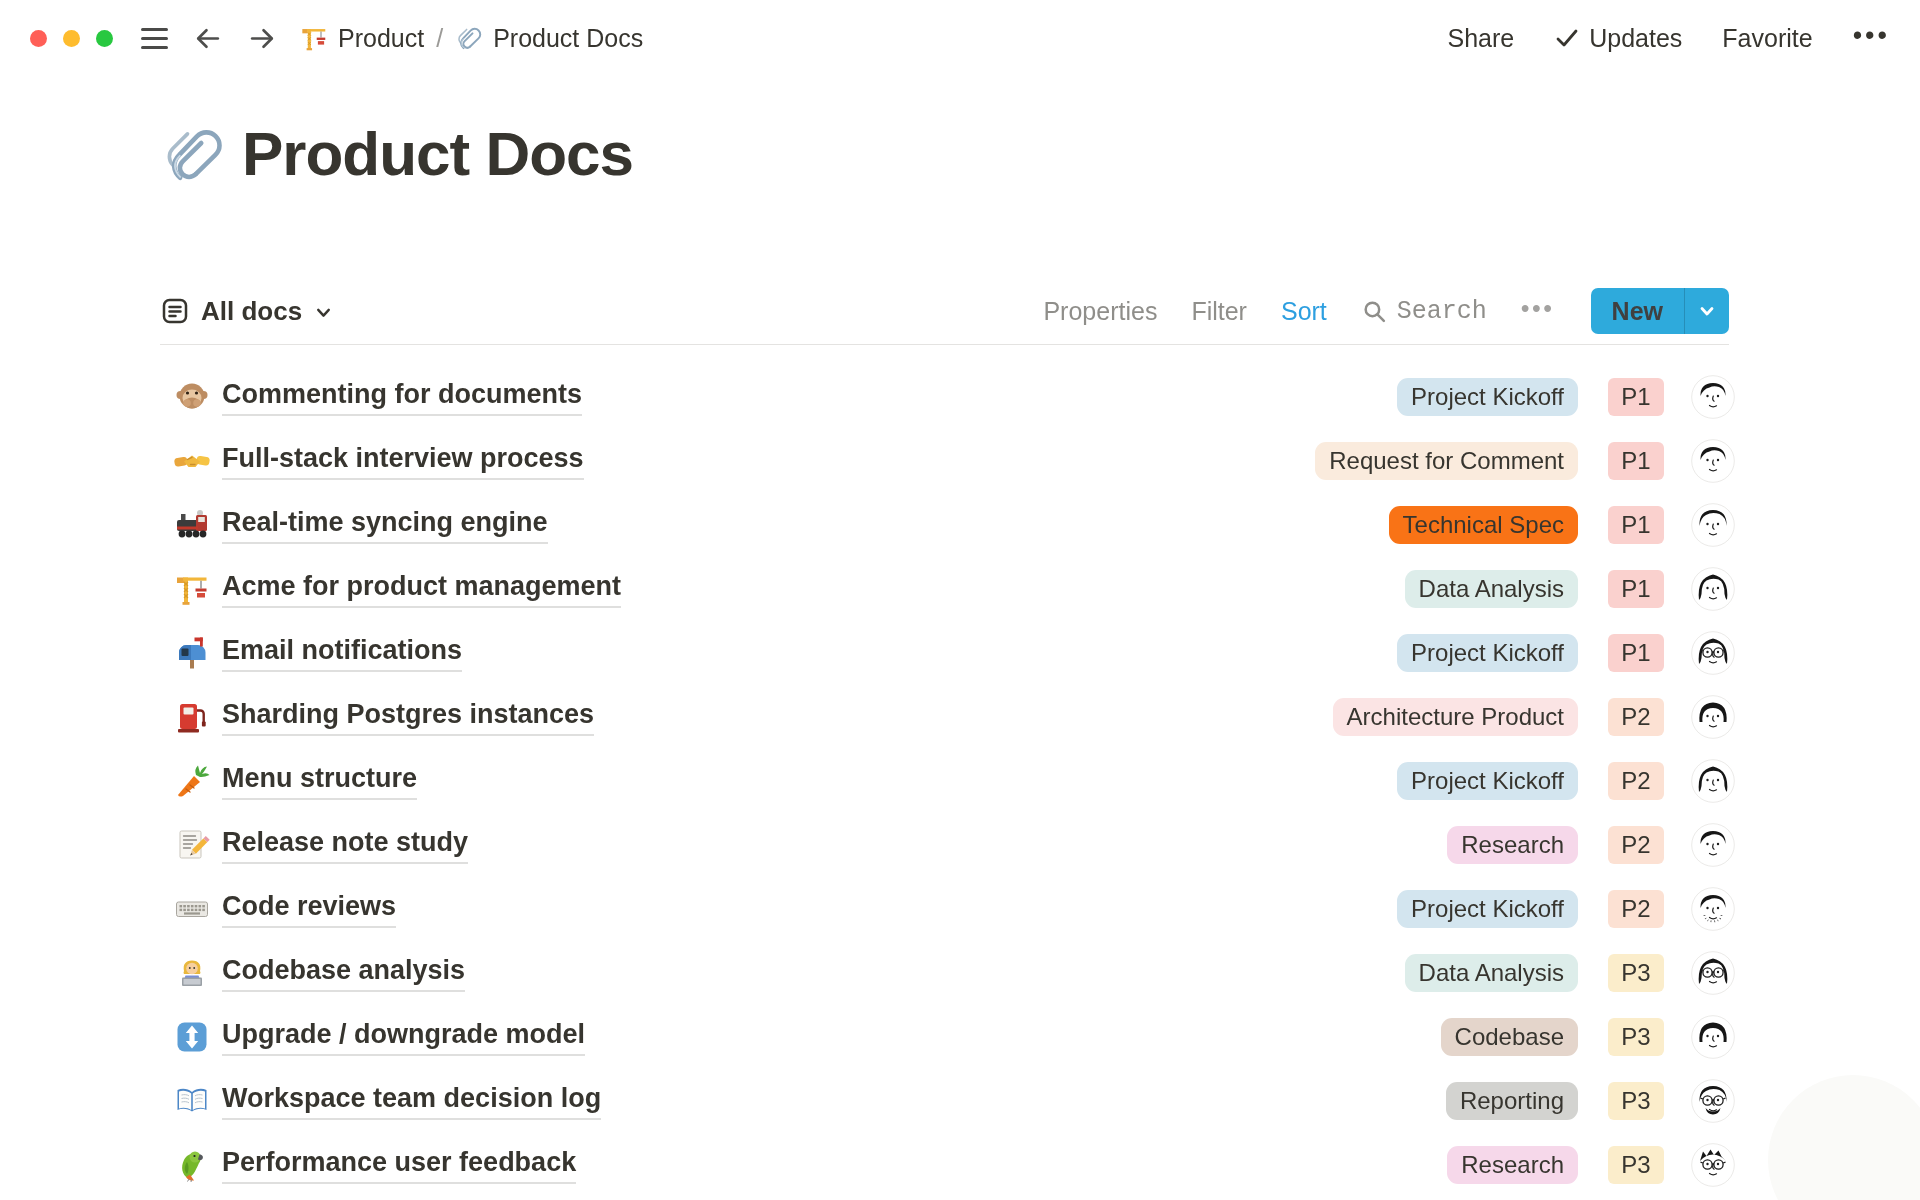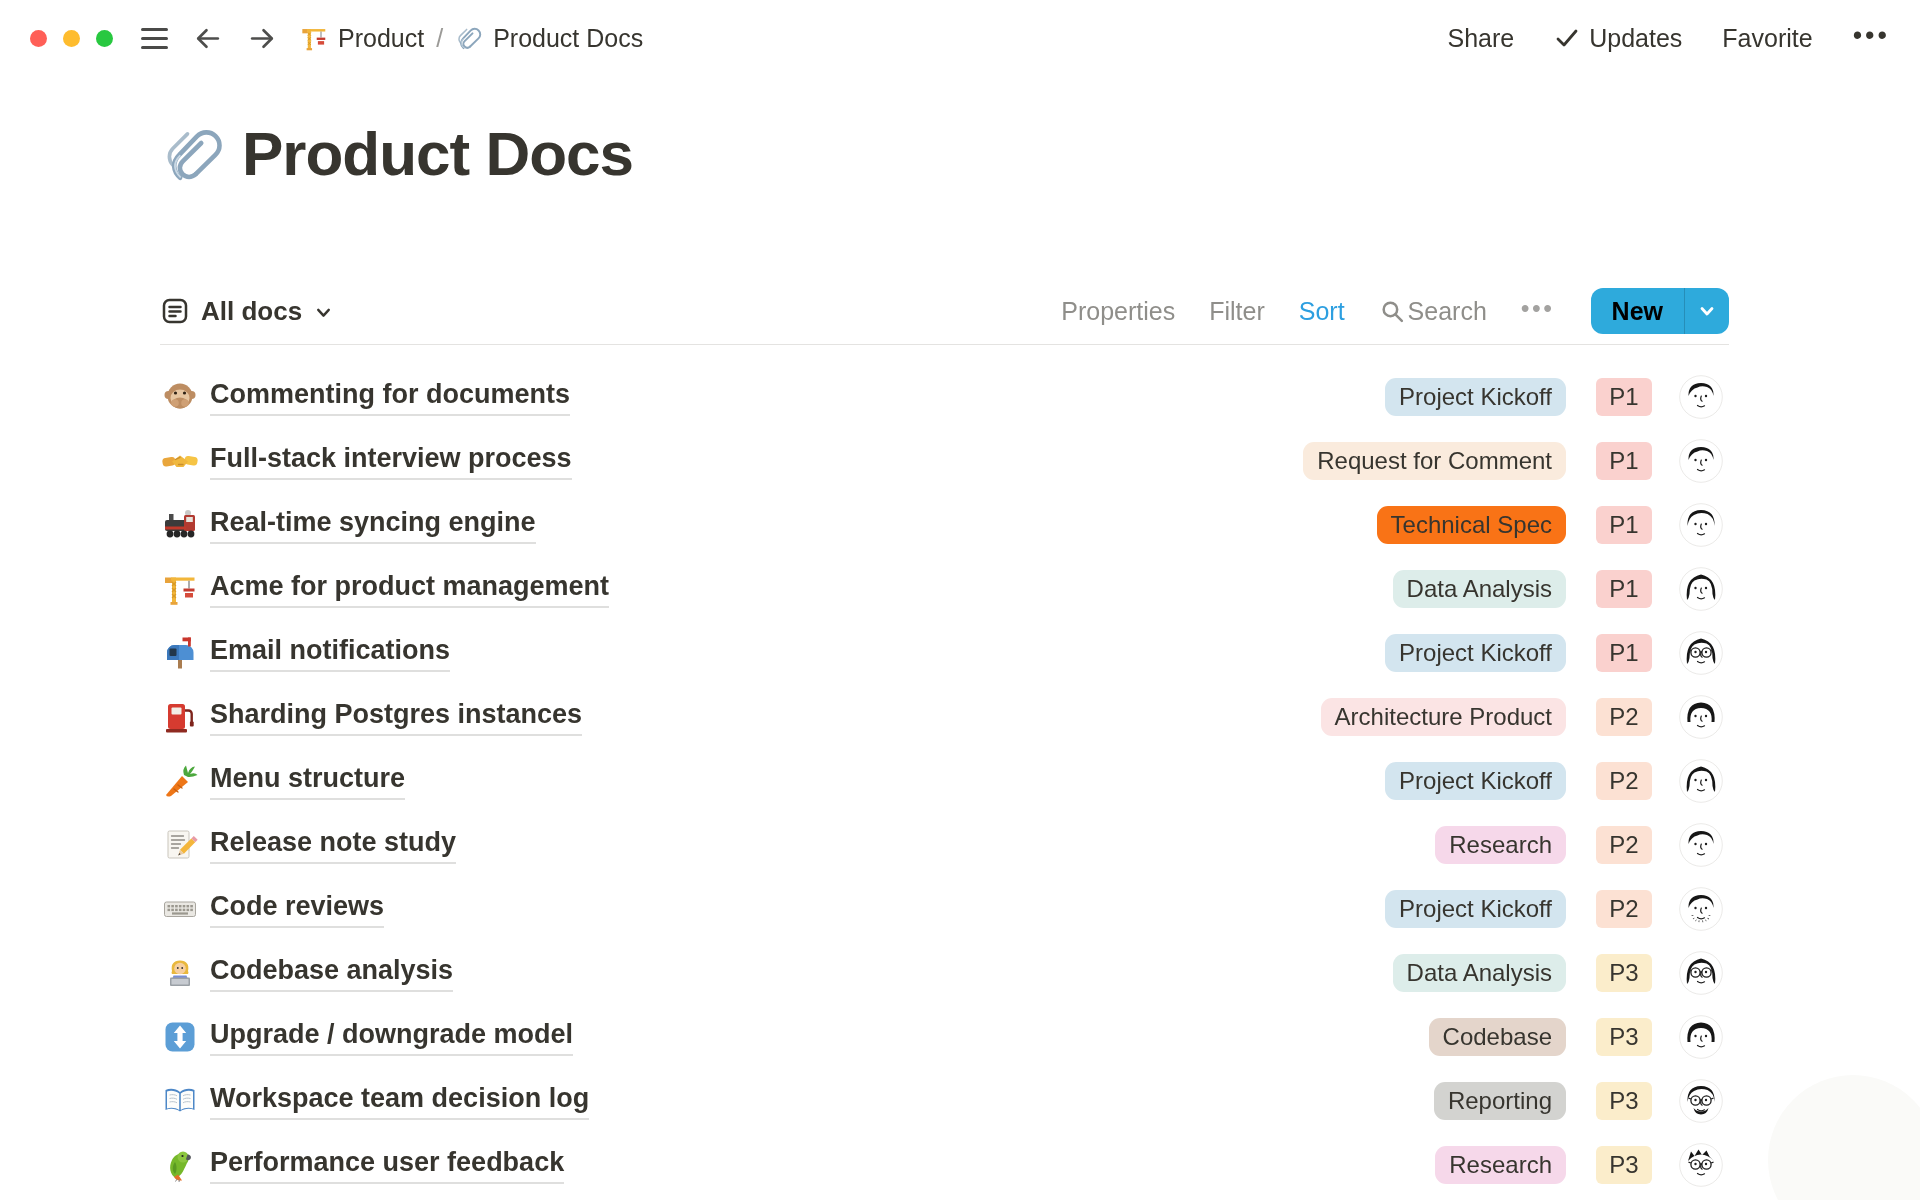--- a/index.html
+++ b/index.html
@@ -34,32 +34,32 @@
   .page-title{font-size:62px;font-weight:bold;letter-spacing:-1px;color:#37352F;}
 
   
   .toolbar{position:absolute;left:160px;top:278px;width:1569px;height:67px;
     display:flex;align-items:center;border-bottom:1px solid #E4E3E1;box-sizing:border-box;}
   .view-switcher{display:flex;align-items:center;gap:11px;font-size:26px;font-weight:bold;cursor:pointer;}
   .view-icon{width:30px;height:30px;}
   .chev-sm{width:21px;height:21px;margin-top:3px;}
   .toolbar-right{margin-left:auto;display:flex;align-items:center;gap:34px;font-size:25px;color:#8F8E8A;}
   .tb-item{cursor:pointer;white-space:nowrap;}
-  .search-box{display:flex;align-items:center;gap:2px;cursor:pointer;}
+  .search-box{display:flex;align-items:center;gap:9px;cursor:pointer;font-family:Liberation Mono, monospace;}
   .search-icon{width:27px;height:27px;}
   .tb-dots{font-size:25px;letter-spacing:2.5px;color:#A3A2A0;padding-bottom:6px;cursor:pointer;}
-  .new-btn{display:flex;align-items:stretch;height:46px;border-radius:12px;overflow:hidden;
-    color:#000000;cursor:pointer;margin-left:2px;}
+  .new-btn{display:flex;align-items:stretch;height:46px;border-radius:7px;overflow:hidden;
+    color:#404040;cursor:pointer;margin-left:2px;}
   .new-label{display:flex;align-items:center;padding:0 21px;font-size:25px;font-weight:bold;}
   .new-split{width:1px;background:rgba(0,0,0,0.16);}
   .new-chev{width:44px;display:flex;align-items:center;justify-content:center;}
   .new-chev svg{width:20px;height:20px;}
 
   
-  .rows{position:absolute;left:160px;top:346px;width:1569px;padding-top:19px;}
+  .rows{position:absolute;left:172px;top:346px;width:1569px;padding-top:19px;}
   .row{height:64px;display:flex;align-items:center;cursor:pointer;}
   .row-icon{width:40px;height:36px;flex:none;display:flex;align-items:center;justify-content:center;}
   .row-icon svg{width:36px;height:36px;}
   .row-title{margin-left:10px;font-size:27px;font-weight:bold;line-height:1.2;
     padding-bottom:3px;border-bottom:2.5px solid rgba(55,53,47,0.16);white-space:nowrap;}
   .row-spacer{flex:1;}
   .tag{font-size:24px;padding:5px 14px;border-radius:11px;white-space:nowrap;color:#37352F;flex:none;}
   .prio{width:56px;margin-left:30px;padding:5px 0;border-radius:6px;text-align:center;
     font-size:24px;color:#37352F;flex:none;}
   .avatar{width:44px;height:44px;margin-left:27px;margin-right:6px;flex:none;border-radius:50%;}

